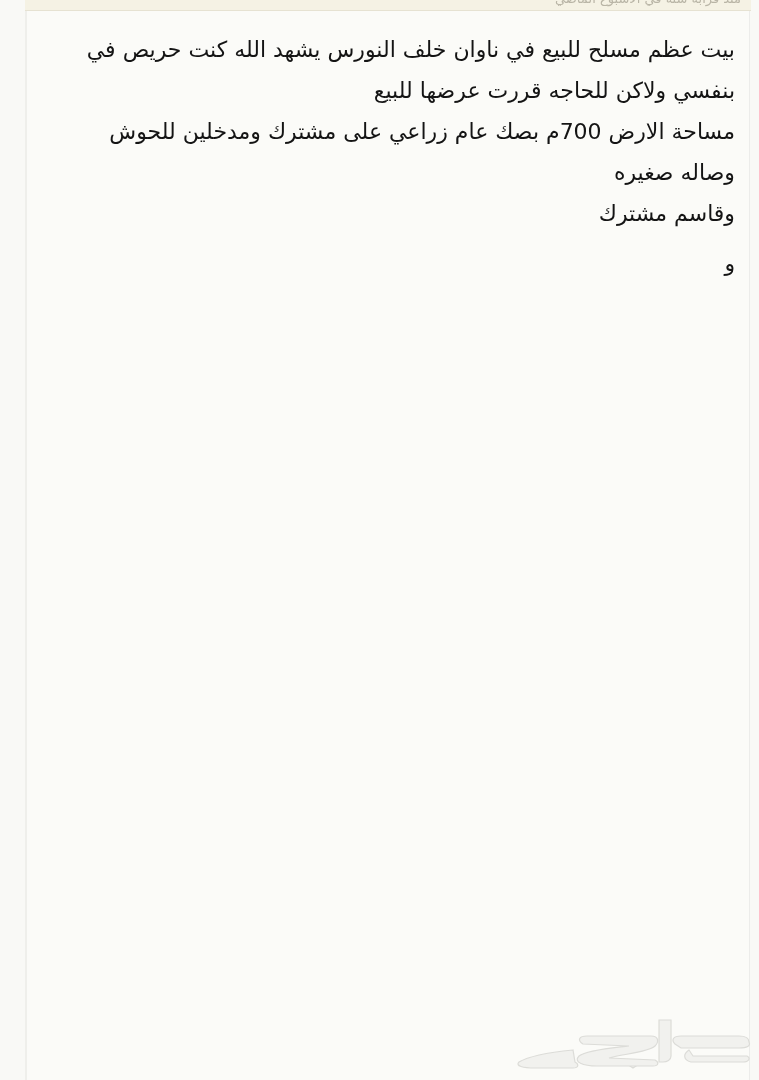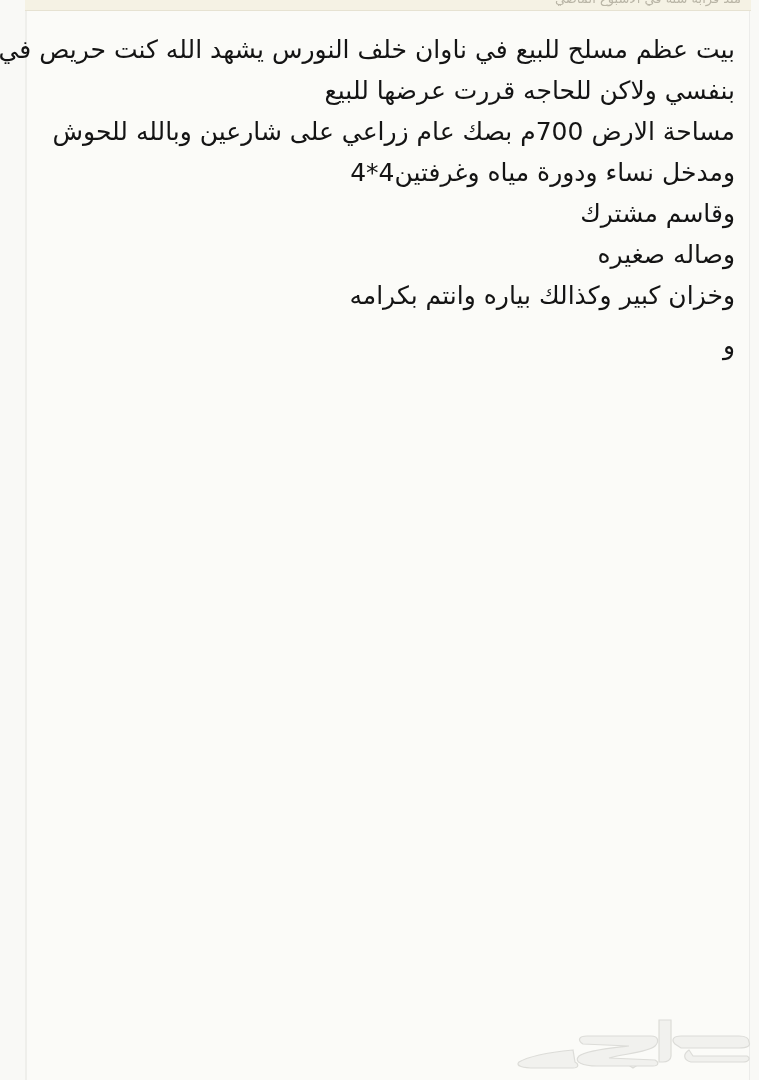--- a/index.html
+++ b/index.html
@@ -44,21 +44,21 @@
       border-right: 1px solid #ececea;
     }
     .body-text {
       position: absolute;
       right: 14px;
       left: 18px;
       top: 18px;
       direction: rtl;
       text-align: right;
       color: #141414;
-      font-size: 25px;
+      font-size: 22px;
       line-height: 41px;
       letter-spacing: -0.2px;
     }
     .body-text .line {
       display: block;
       white-space: nowrap;
       height: 41px;
     }
     .body-text .gap-small { display: block; height: 9px; }
     .body-text .gap-large { display: block; height: 44px; }
@@ -75,25 +75,23 @@
 
 <div class="top-strip">
   <span class="date">منذ قرابة سنة في الأسبوع الماضي</span>
 </div>
 
 <div class="panel">
   <div class="body-text">
     <span class="line">بيت عظم مسلح للبيع في ناوان خلف النورس يشهد الله كنت حريص في</span>
     <span class="line">بنفسي ولاكن للحاجه قررت عرضها للبيع</span>
 
-    <span class="line">مساحة الارض 700م بصك عام زراعي على شارعين وبالله للحوش</span>
-    <span class="line">ومدخل نساء ودورة مياه وغرفتين4*4</span>
+    <span class="line">مساحة الارض 700م بصك عام زراعي على مشترك ومدخلين للحوش</span>
+    <span class="line">وصاله صغيره</span>
     <span class="line">وقاسم مشترك</span>
-    <span class="line">وصاله صغيره</span>
-    <span class="line">وخزان كبير وكذالك بياره وانتم بكرامه</span>
     <span class="gap-small"></span>
     <span class="line">و</span>
 
     <span class="gap-large"></span>
 
     <span class="gap-large"></span>
   </div>
 </div>
 
 <div class="watermark">

